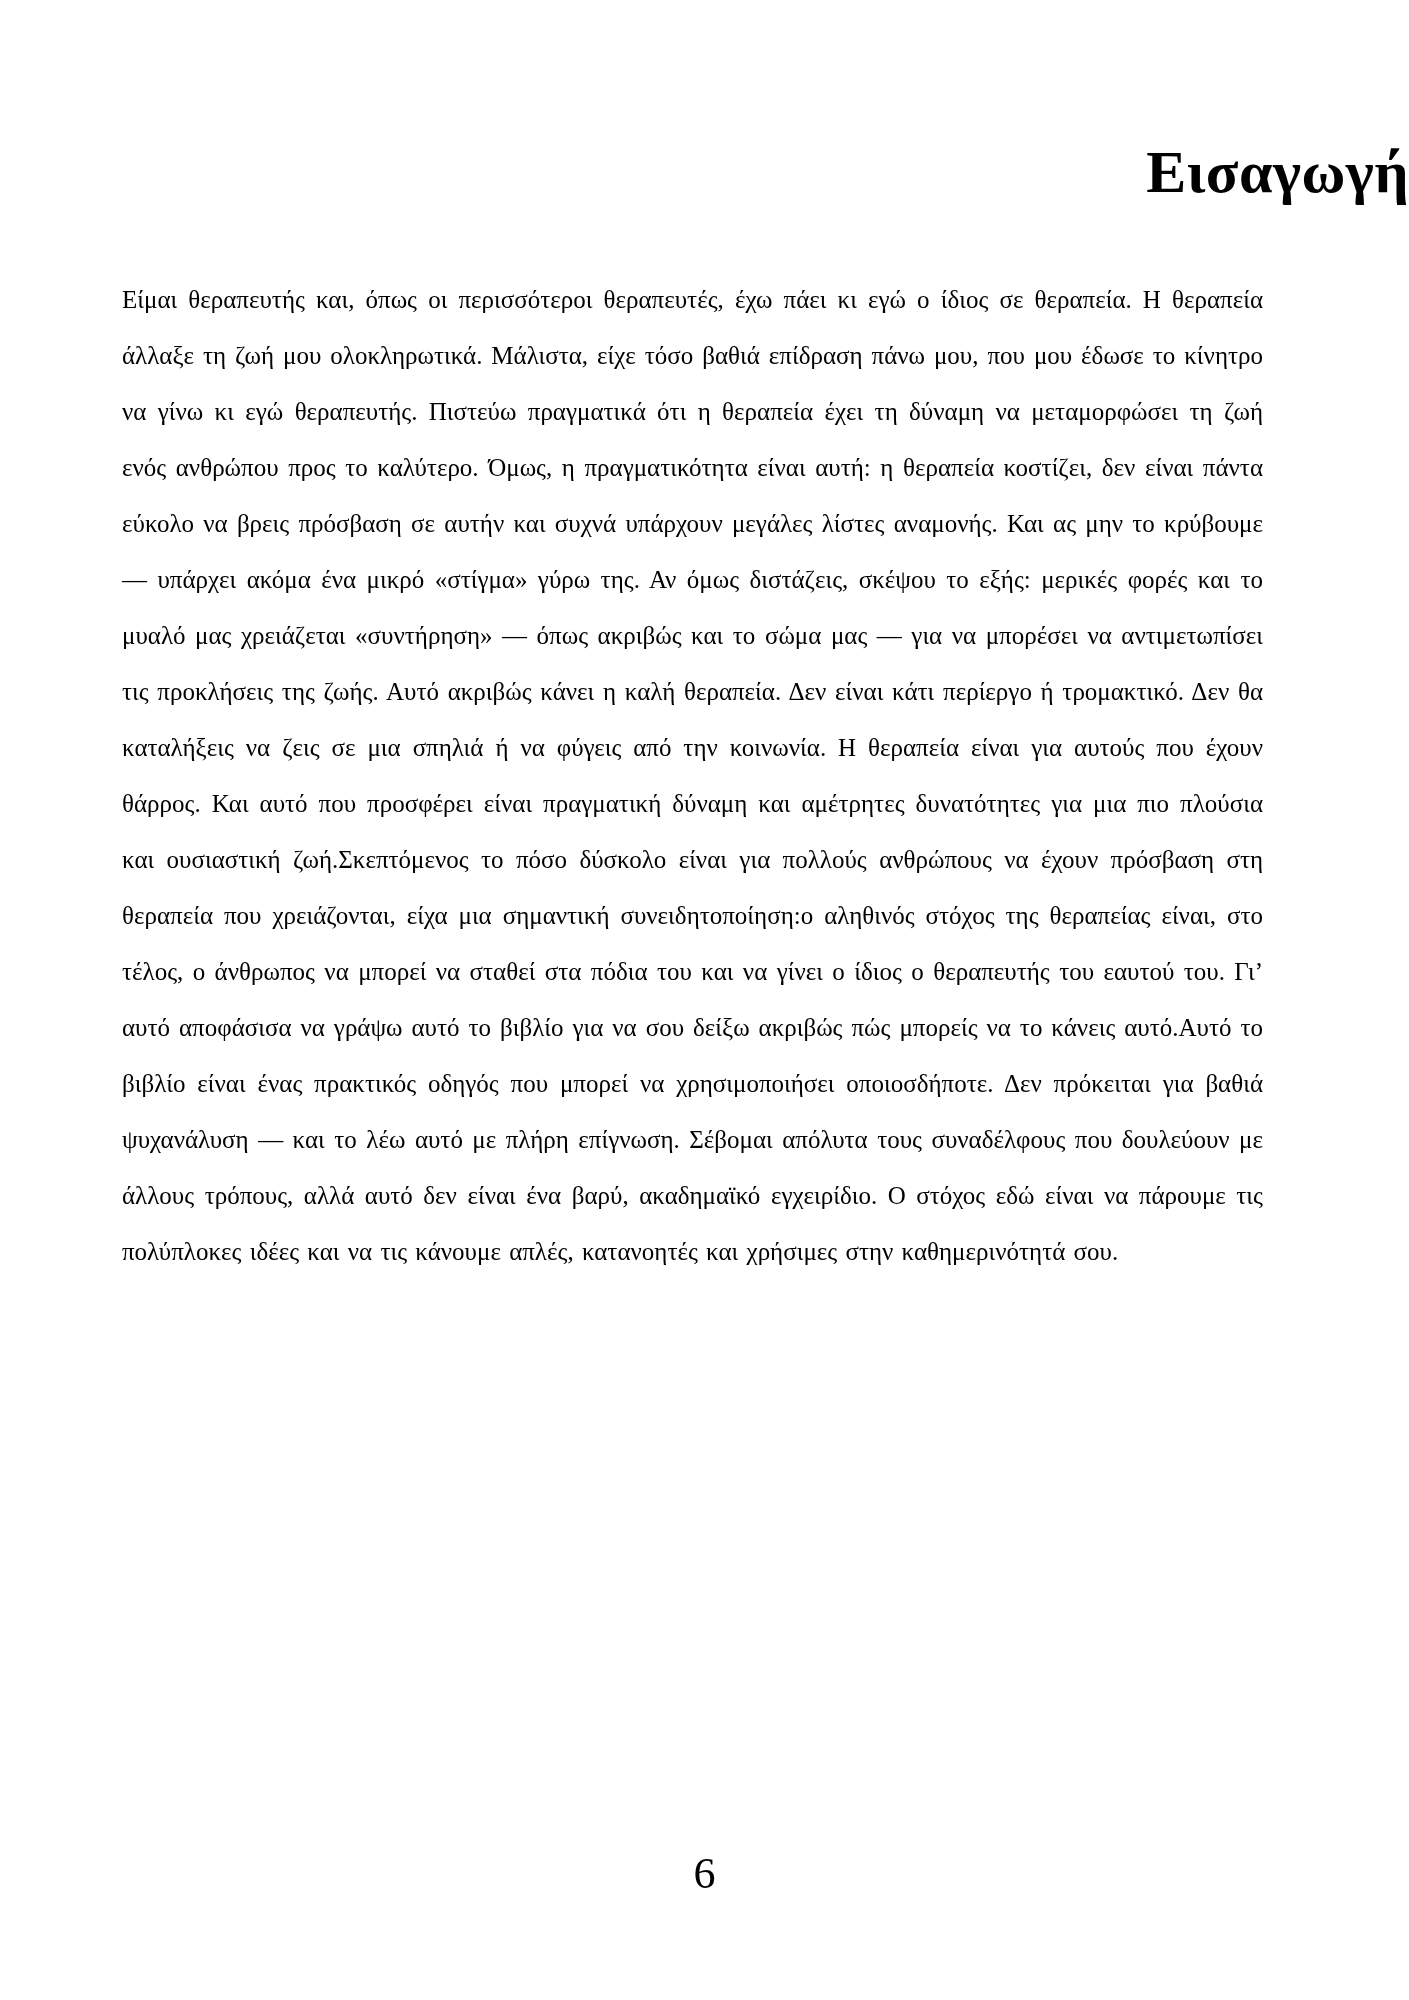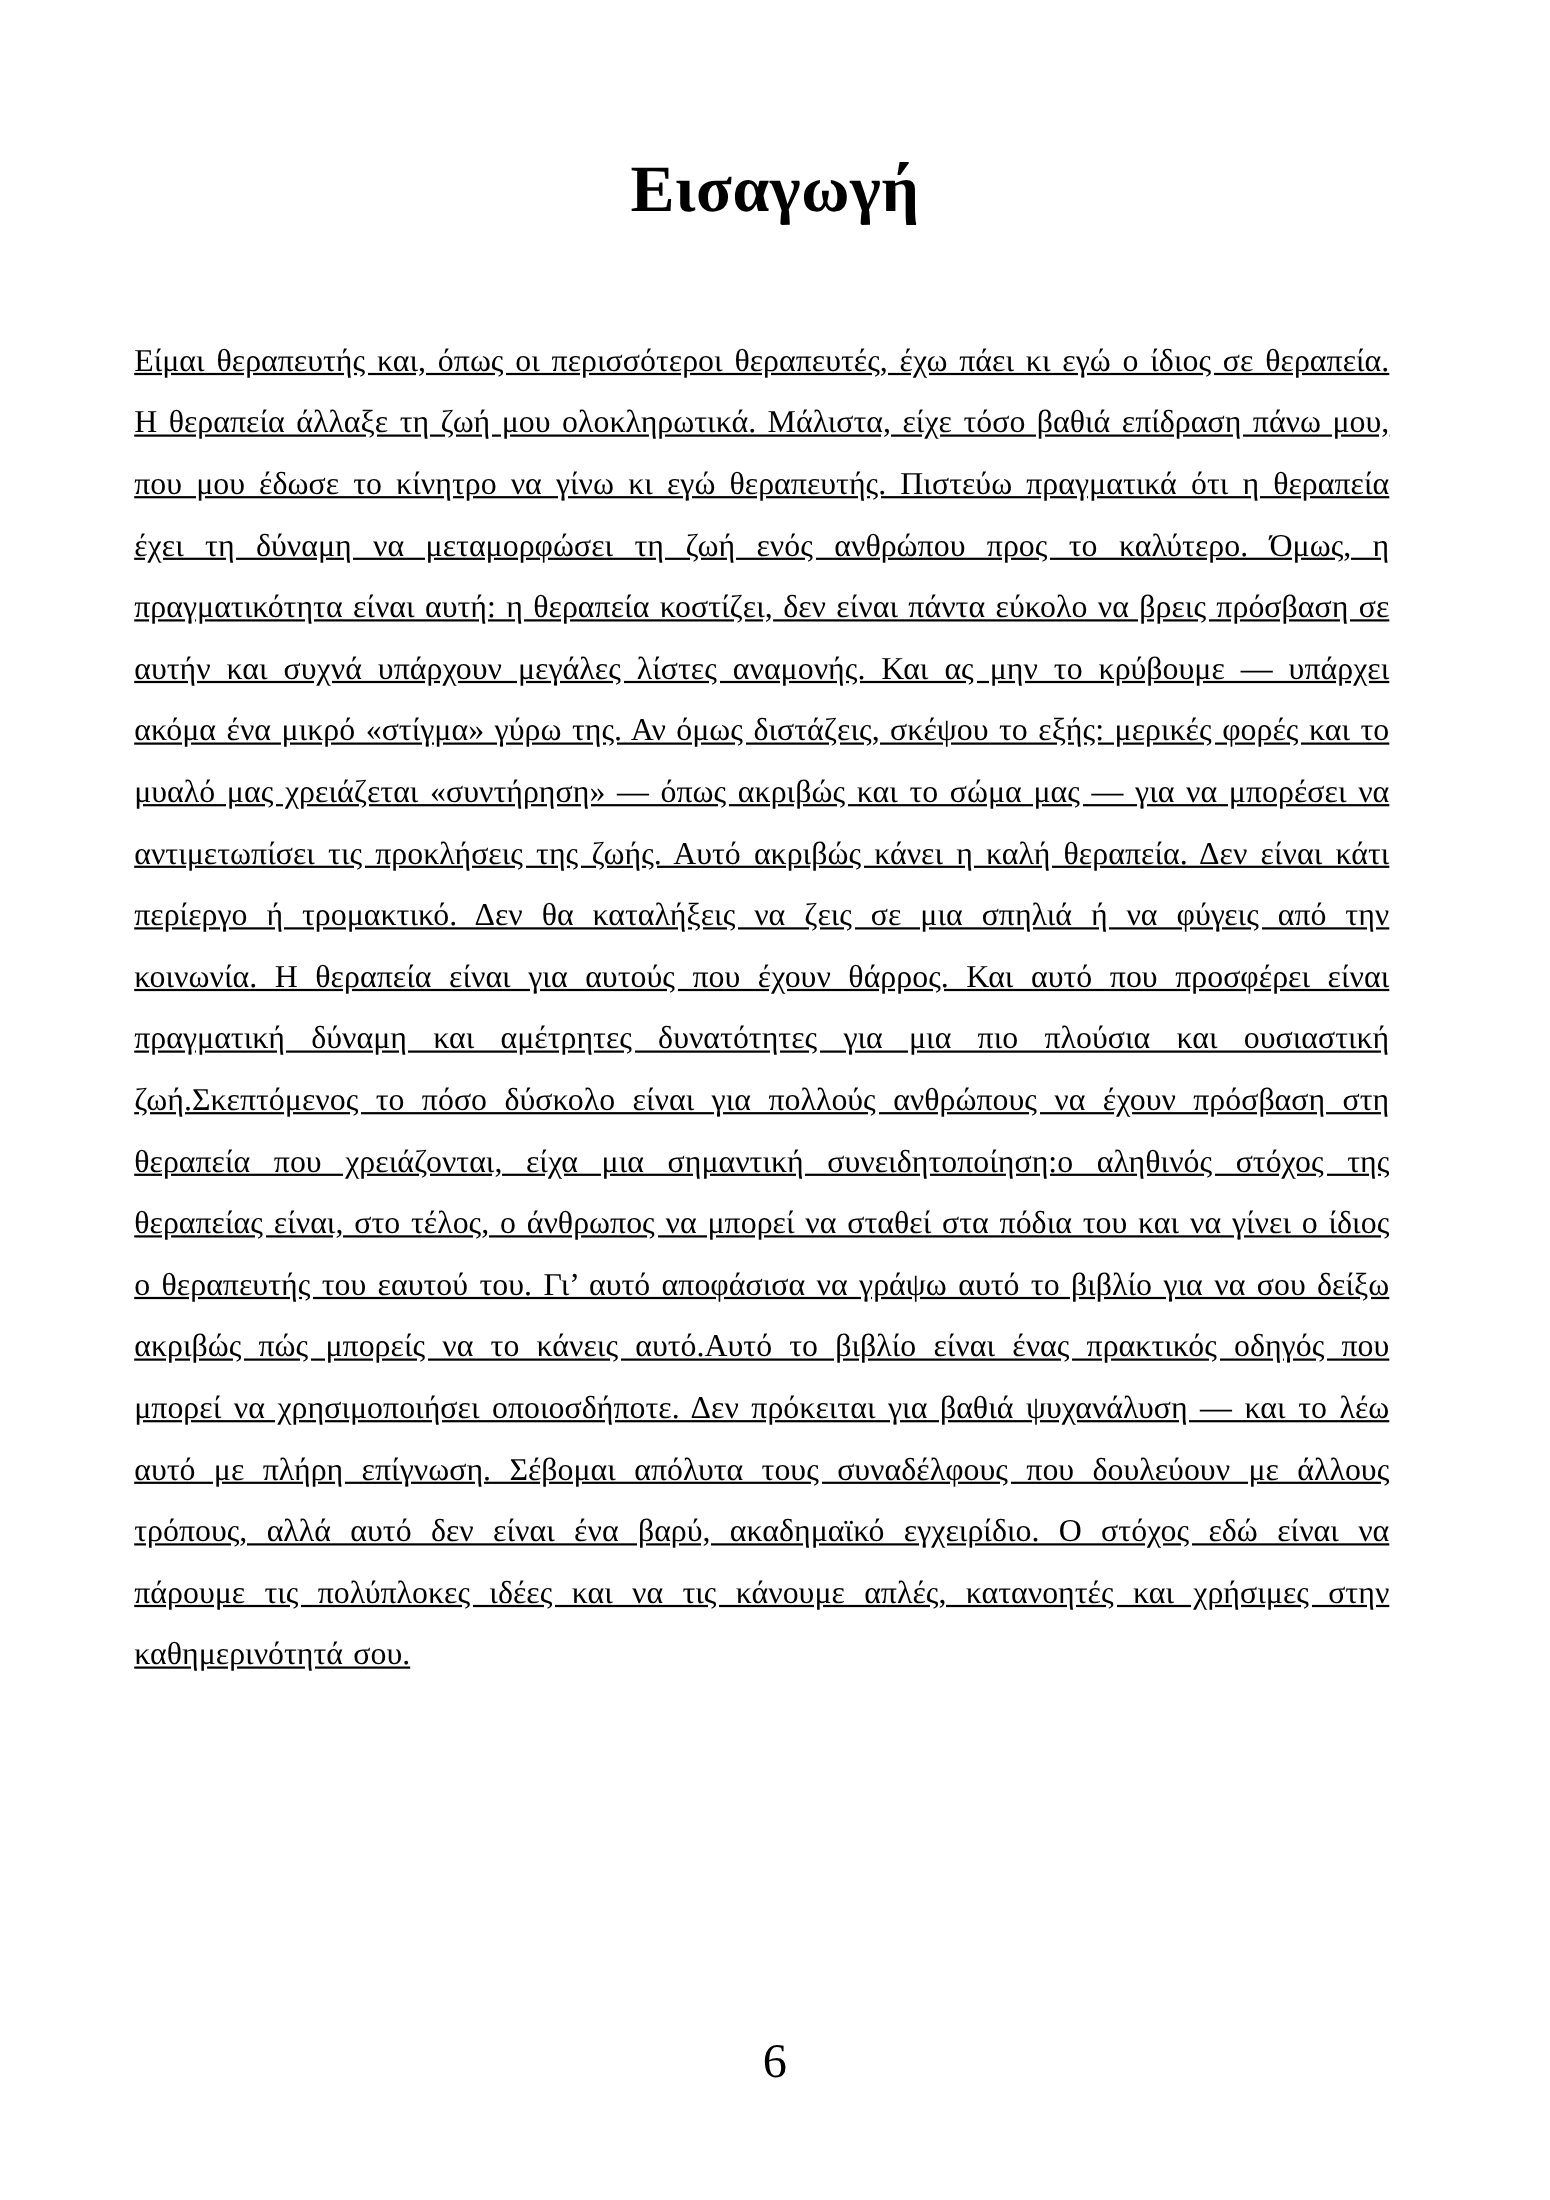--- a/index.html
+++ b/index.html
@@ -15,38 +15,37 @@
     color: #000000;
     font-family: "Liberation Serif", "DejaVu Serif", serif;
     overflow: hidden;
   }
   .chapter-title {
     position: absolute;
     top: 142px;
     left: 0;
     width: 100%;
     margin: 0;
-    text-align: center;
+    text-align: right;
     font-size: 60px;
     line-height: 1;
     font-weight: bold;
     letter-spacing: 0.5px;
   }
   .body-text {
     position: absolute;
-    top: 300px;
+    top: 272px;
     left: 122px;
     width: 1141px;
     margin: 0;
-    font-size: 29px;
+    font-size: 25px;
     line-height: 56px;
     text-align: justify;
     text-align-last: left;
     word-spacing: 2px;
-    text-decoration: underline;
   }
   .page-number {
     position: absolute;
     top: 1852px;
     left: 0;
     width: 100%;
     text-align: center;
     font-size: 44px;
     line-height: 1;
   }

